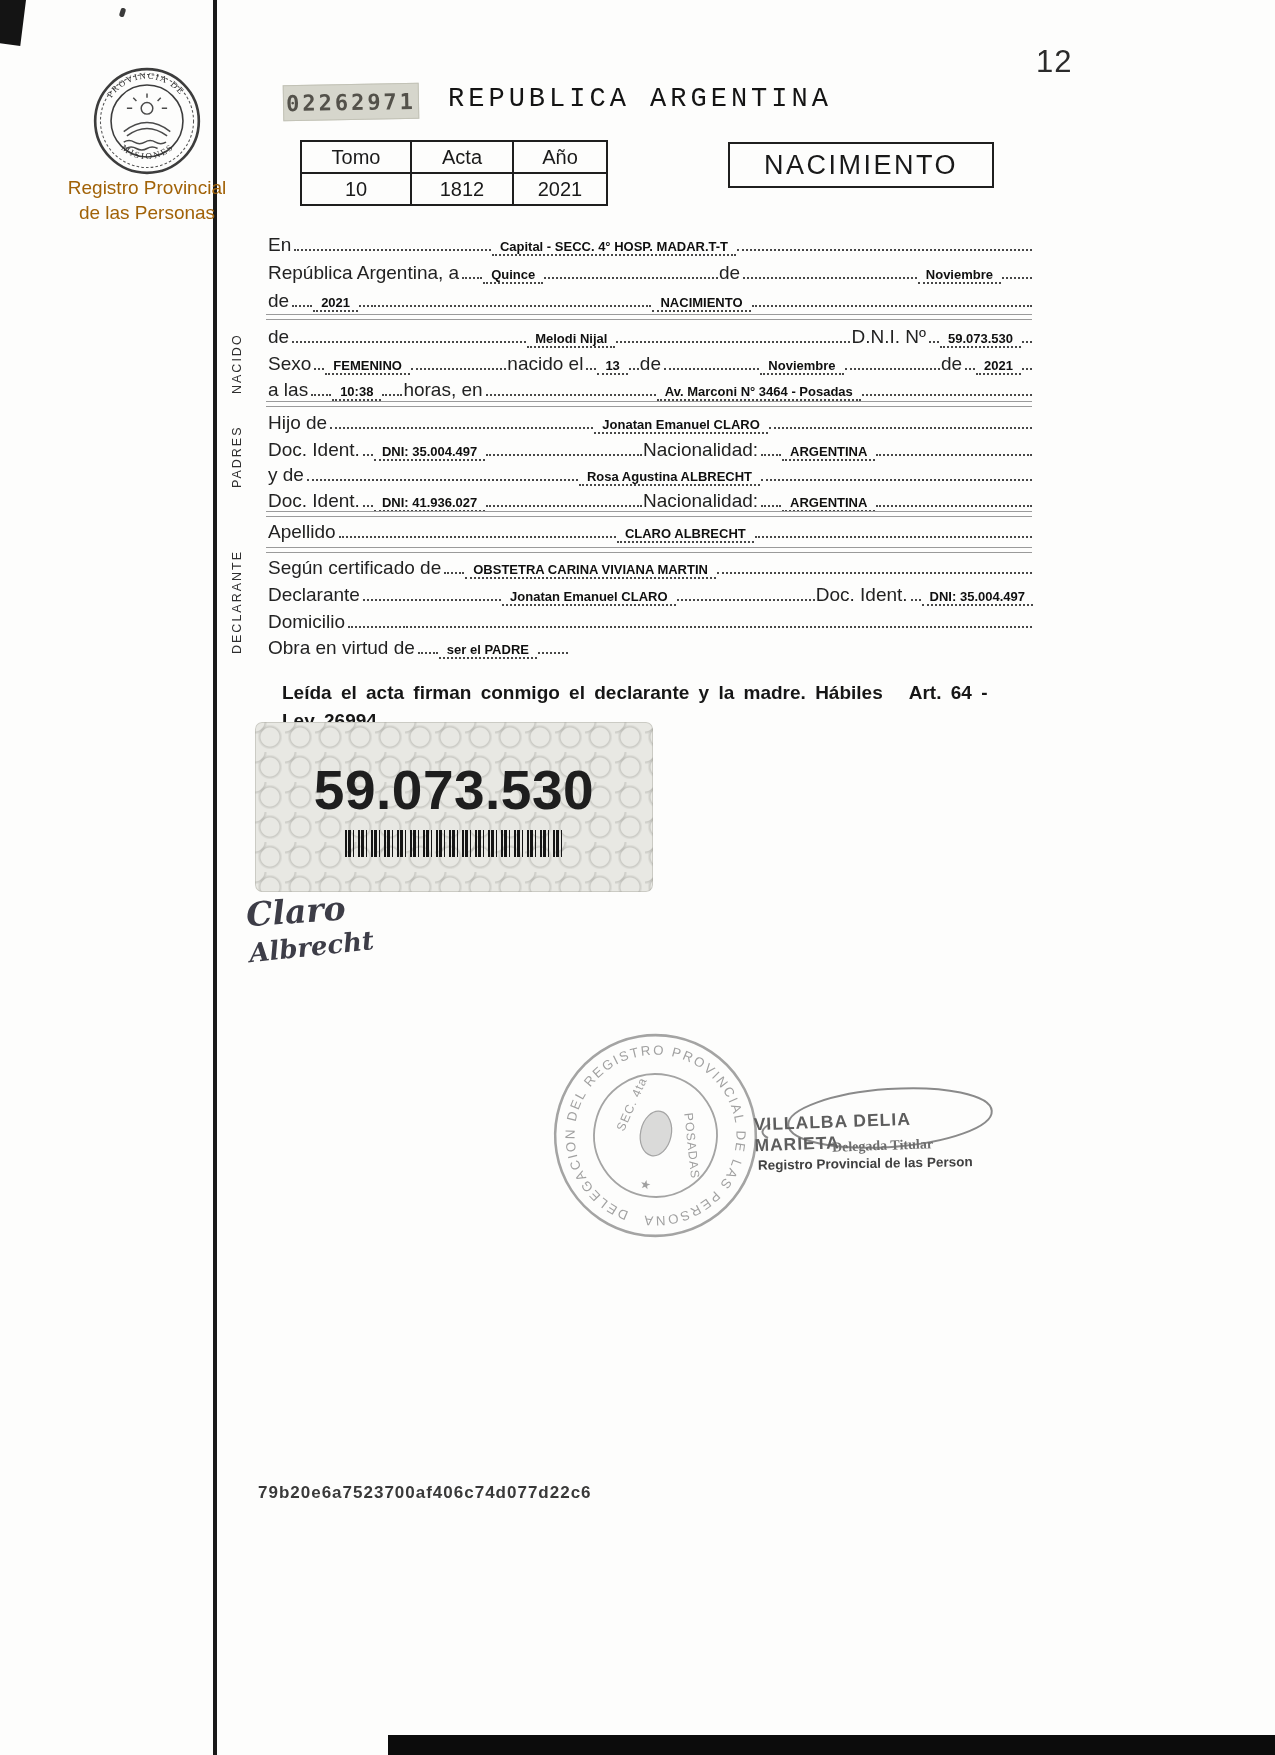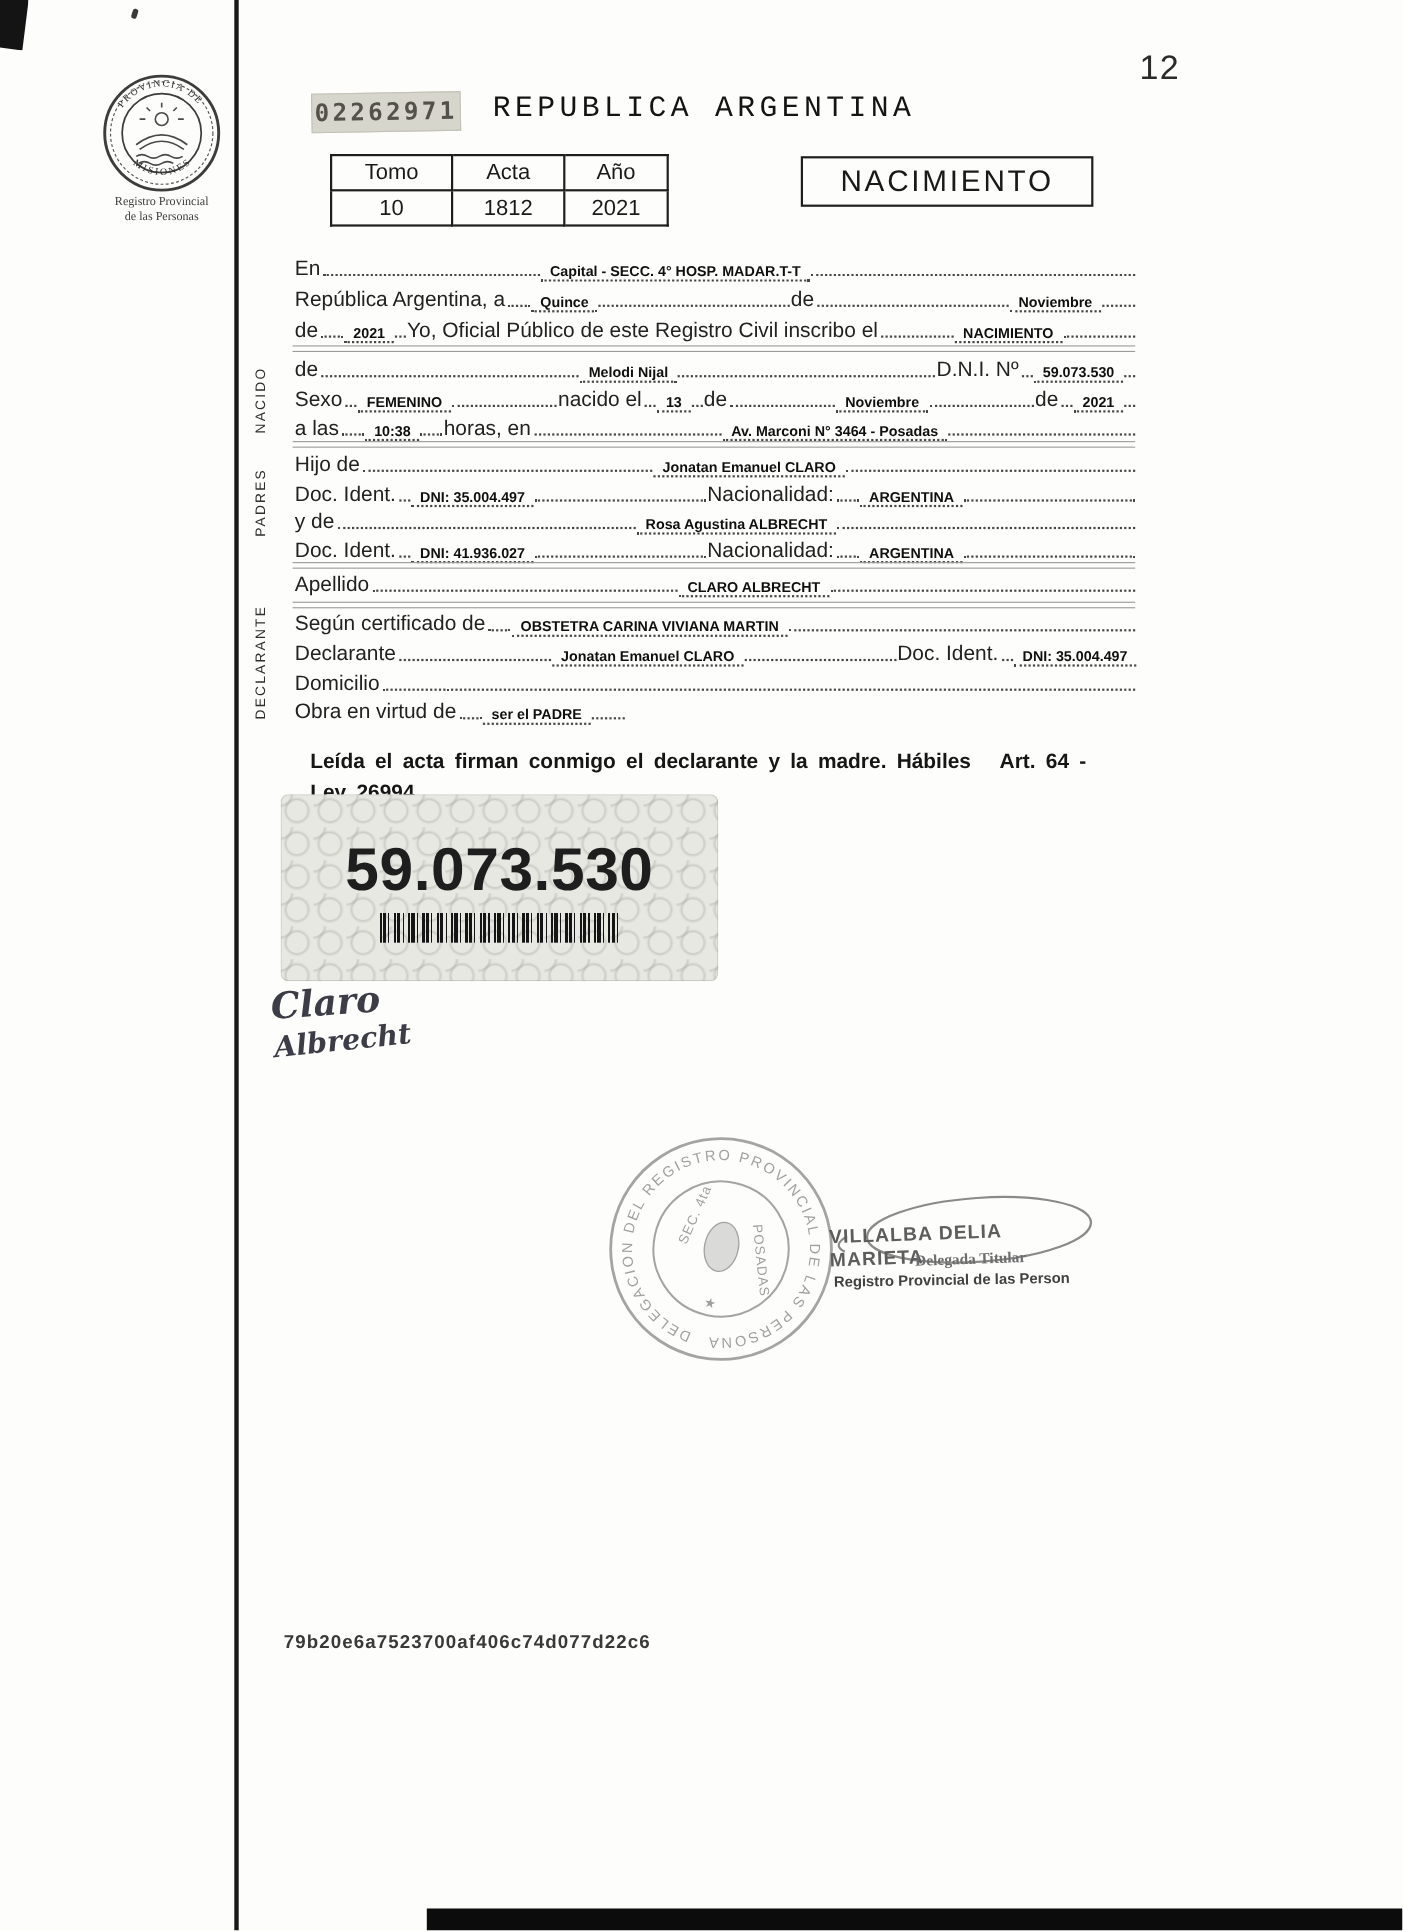--- a/index.html
+++ b/index.html
@@ -13,21 +13,21 @@
   .corner-mark{position:absolute;left:0;top:0;width:26px;height:46px;background:#141414;
     clip-path:polygon(0 0,100% 0,78% 100%,0 94%);}
   .speck{position:absolute;left:120px;top:8px;width:5px;height:9px;background:#3a3a3a;transform:rotate(18deg);border-radius:2px;}
   .bottom-strip{position:absolute;left:388px;right:0;bottom:0;height:20px;background:#0c0c0c;}
   
   .page-number{position:absolute;left:1036px;top:44px;font-size:31px;color:#2b2b2b;letter-spacing:1px;}
   
   .logo{position:absolute;left:92px;top:66px;width:110px;}
   .logo svg{display:block;}
   .logo-caption{position:absolute;left:62px;top:176px;width:170px;text-align:center;
-    font-size:11px;line-height:1.3;color:#404040;font-family:Liberation Serif, serif;}
+    font-size:19px;line-height:1.3;color:#a16207;}
   
   .stamp-number{position:absolute;left:283px;top:84px;width:134px;height:34px;
     background:#d6d6cc;border:1px solid #c2c2b6;display:flex;align-items:center;justify-content:center;
     font-family:"DejaVu Sans Mono", monospace;font-size:22px;font-weight:600;color:#53514a;
     letter-spacing:3px;transform:rotate(-1deg);}
   
   .doc-title{position:absolute;left:430px;top:84px;width:420px;text-align:center;
     font-family:"Liberation Mono", monospace;font-weight:normal;font-size:27px;letter-spacing:4px;color:#141414;}
   
   .acta-table{position:absolute;left:300px;top:140px;border-collapse:collapse;}
@@ -176,21 +176,20 @@
   <span class="ld g2"></span>
   <span class="vl">Noviembre</span>
   <span class="ld f30"></span>
 </div>
 
 <div class="fr" style="top:286px">
   <span class="lb">de</span>
   <span class="ld f20"></span>
   <span class="vl">2021</span>
   <span class="ld f10"></span>
-  <span class="lb">Yo, Oficial Público de este Registro Civil inscribo el</span>
   <span class="ld g2"></span>
   <span class="vl">NACIMIENTO</span>
   <span class="ld g2"></span>
 </div>
 
 <div class="divider" style="top:314px"></div>
 
 <div class="fr" style="top:322px">
   <span class="lb">de</span>
   <span class="ld g2"></span>

